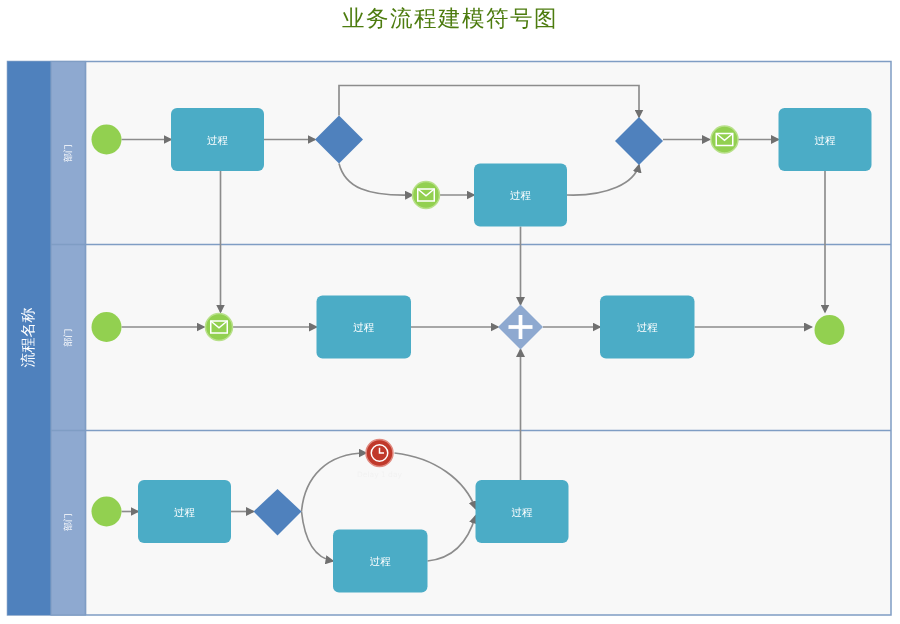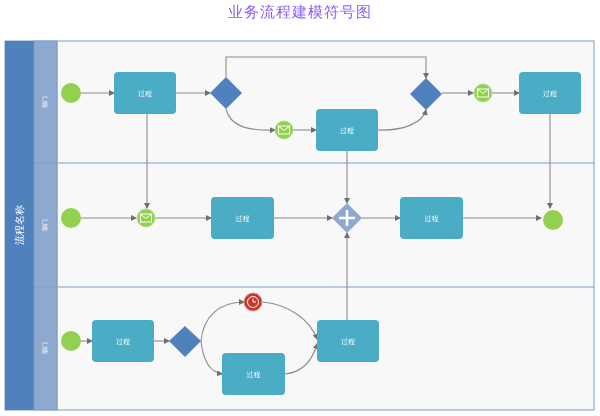--- a/index.html
+++ b/index.html
@@ -1,17 +1,17 @@
 <!DOCTYPE html>
 <html><head>
 <meta charset="utf-8">
 <style>
   html, body { margin: 0; padding: 0; background: #ffffff; }
   body { width: 600px; height: 416px; position: relative; overflow: hidden; font-family: "DejaVu Sans", sans-serif; }
-  .title { position: absolute; left: 0; top: 3px; width: 600px; text-align: center; font-size: 15px; color: #8b5cf6; letter-spacing: 1px; }
+  .title { position: absolute; left: 0; top: 3px; width: 600px; text-align: center; font-size: 15px; color: #4d7c0f; letter-spacing: 1px; }
   svg { position: absolute; left: 0; top: 0; }
   .lbl { fill: #ffffff; font-family: "DejaVu Sans", sans-serif; }
 </style>
 </head>
 <body>
 
 <div class="title">业务流程建模符号图</div>
 
 <svg width="600" height="416" viewBox="0 0 600 416">
   <defs>

